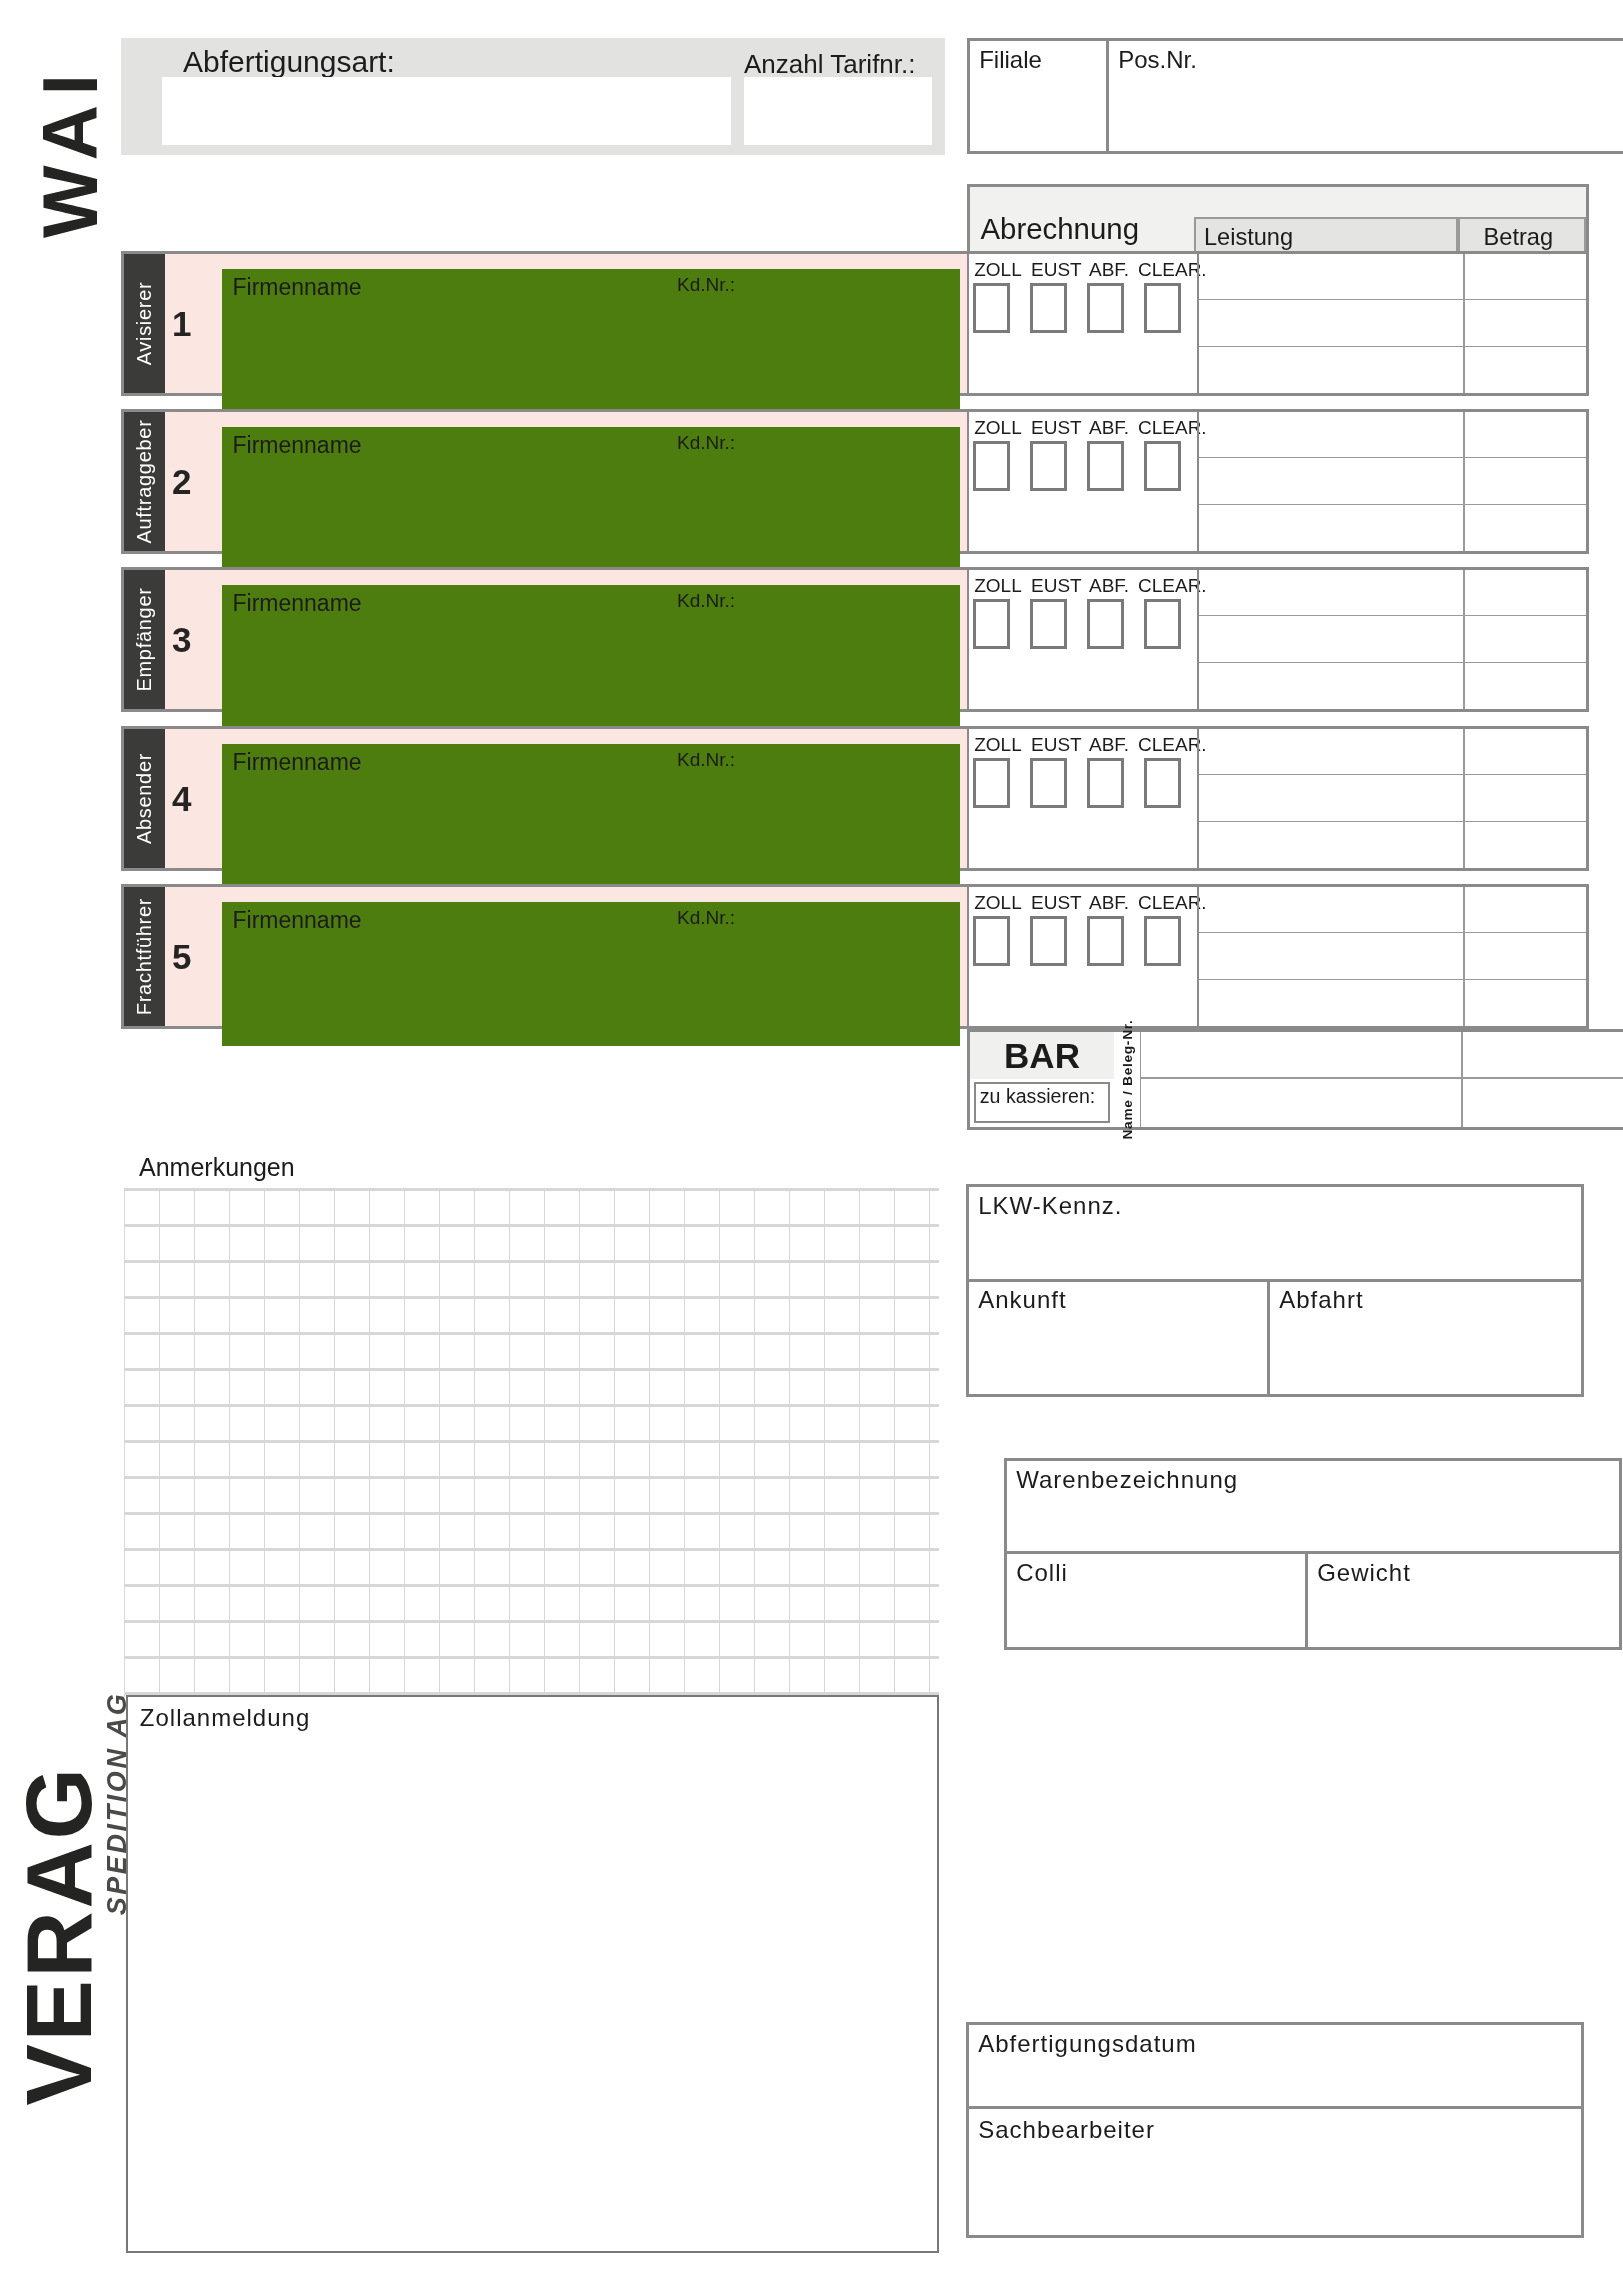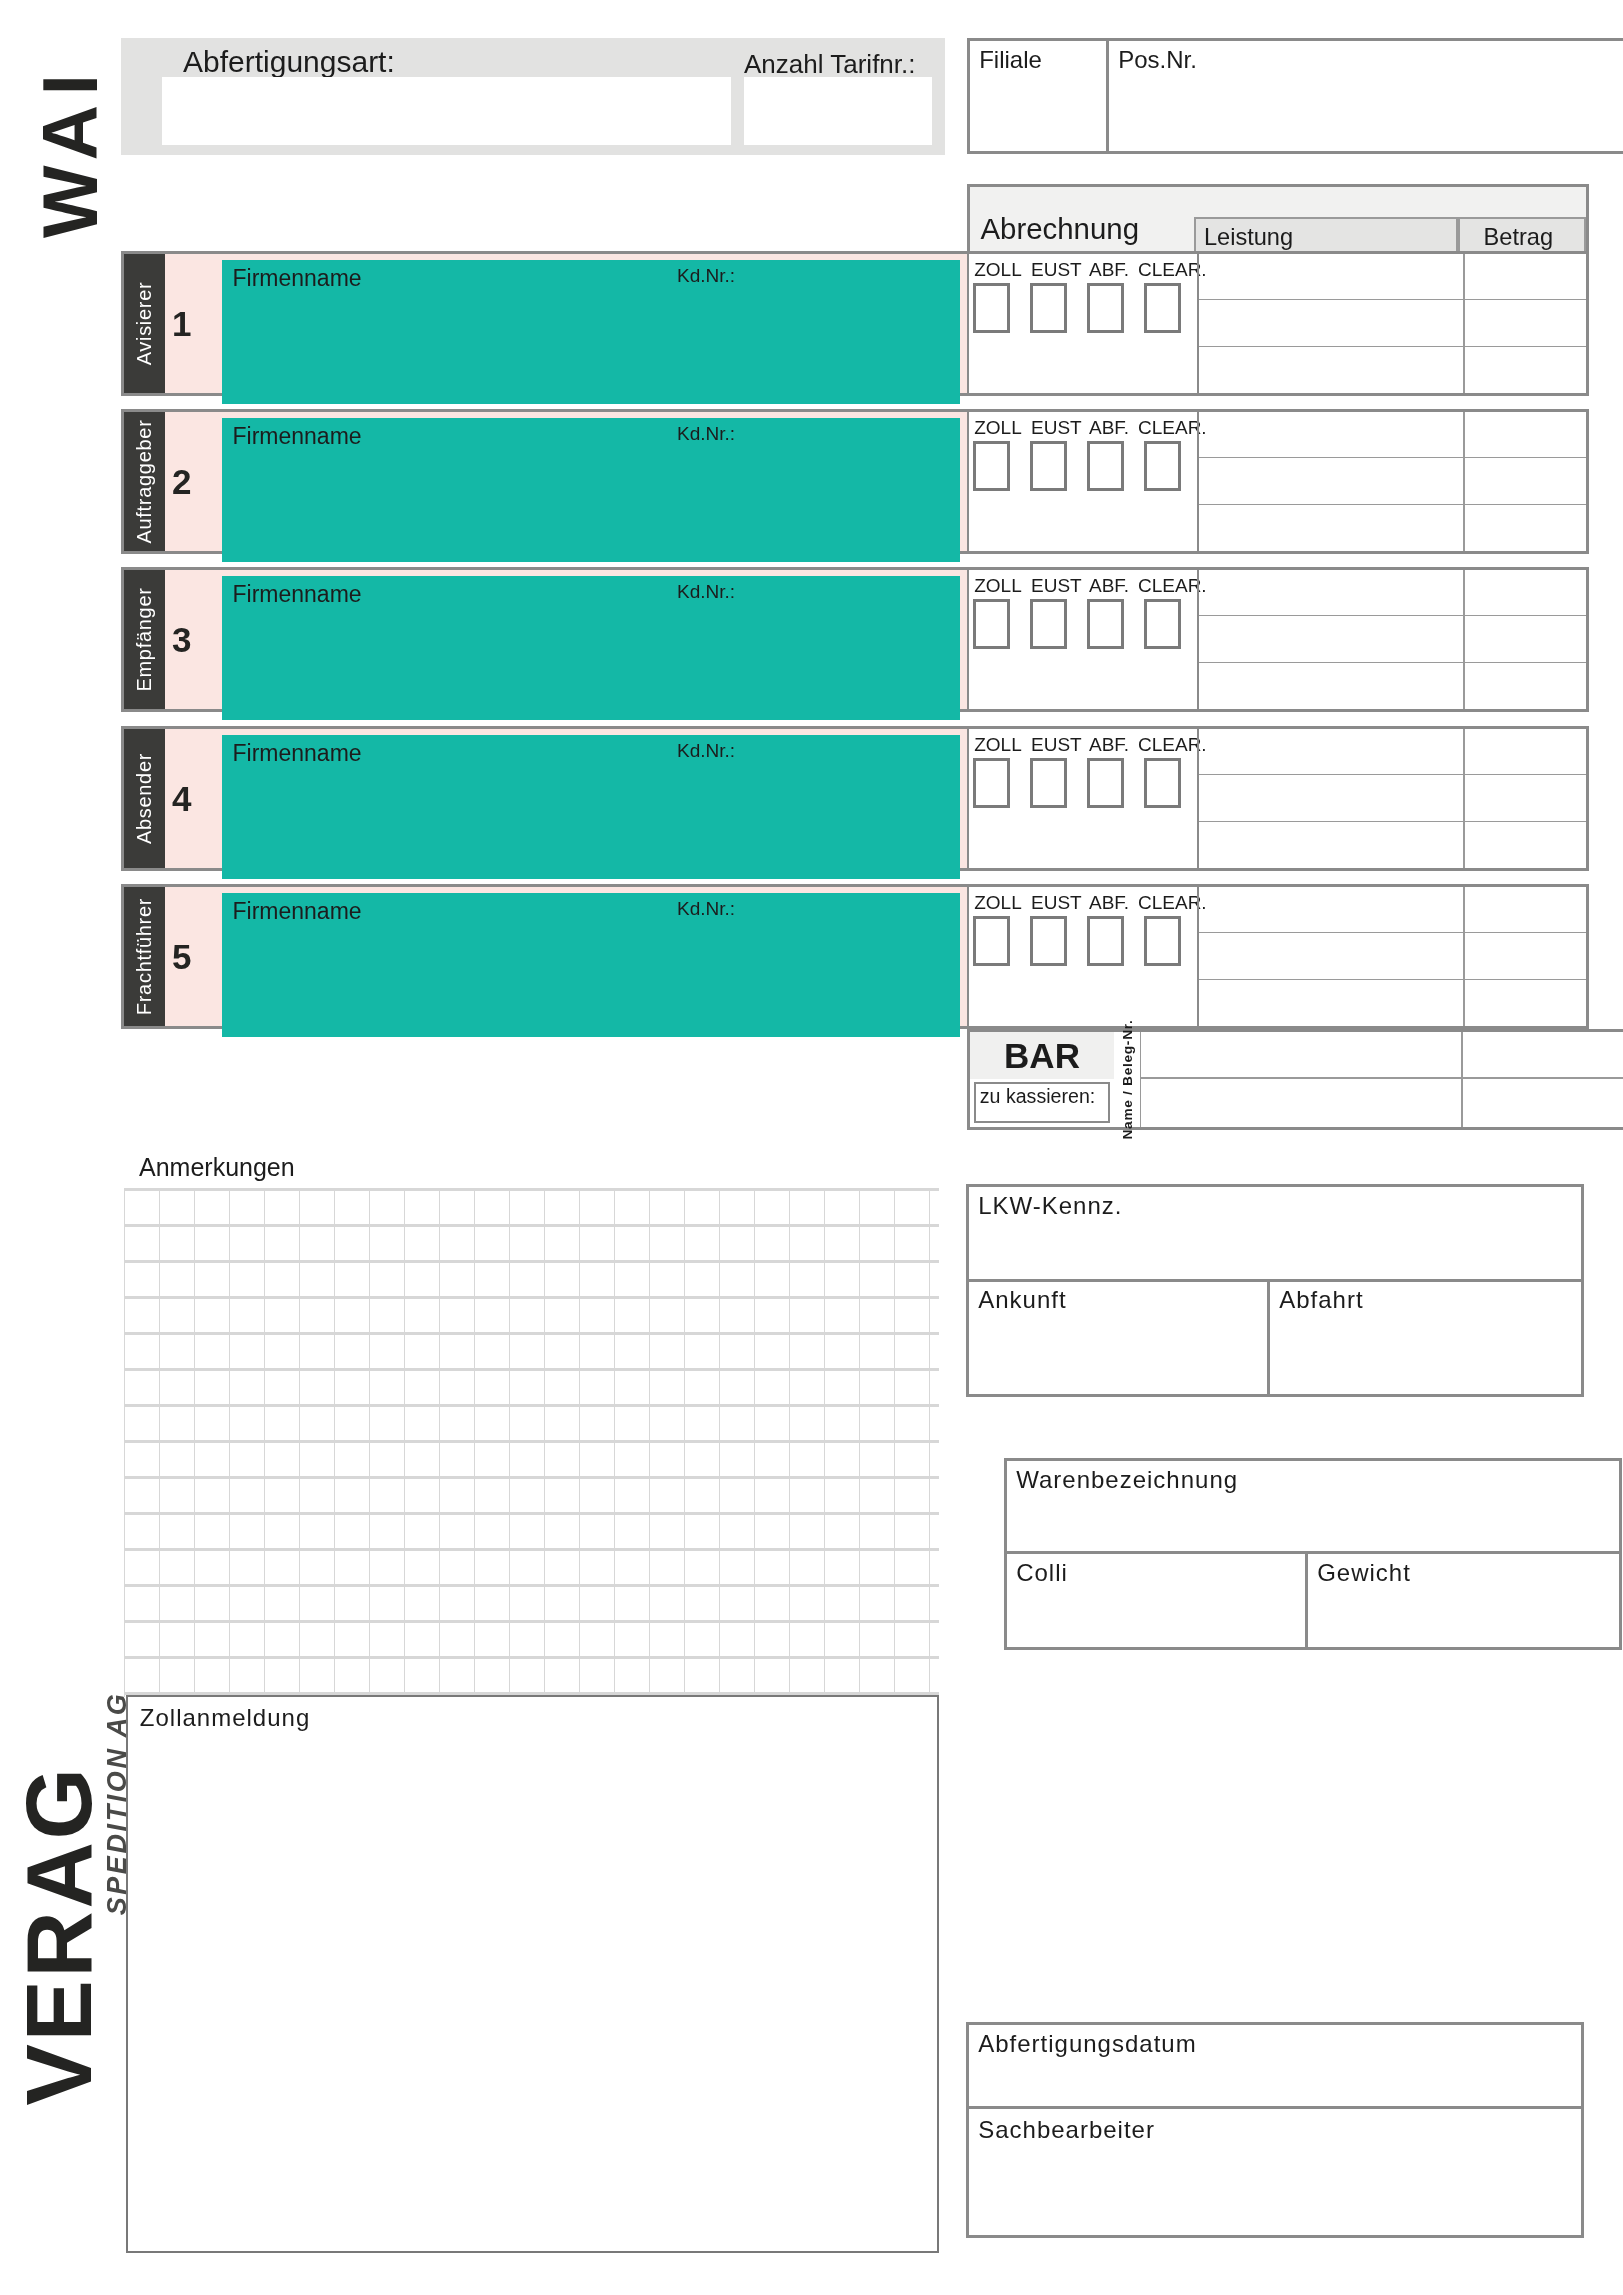--- a/index.html
+++ b/index.html
@@ -38,21 +38,21 @@
   .subhdr { position:absolute; bottom:0; height:34px; background:#e4e4e3; border:2px solid #9a9a9a; border-bottom:none; box-sizing:border-box; font-size:23.6px; padding:5.2px 0 0 7.9px; }
   .leistung-hdr { left:224px; width:264px; }
   .betrag-hdr  { left:488px; right:0; padding-left:23.6px; }
 
   
   .band { position:absolute; left:121px; width:1468px; height:145px; border:3.3px solid #8a8a8a; background:#ffffff; box-sizing:border-box; }
   .band .strip { position:absolute; left:0; top:0; bottom:0; width:41px; background:#3b3b39; display:flex; align-items:center; justify-content:center; }
   .band .strip .vtext { color:#ffffff; font-size:20px; letter-spacing:0.7px; }
   .band .pink { position:absolute; left:41px; top:0; bottom:0; width:802px; background:#fbe6e2; }
   .band .num { position:absolute; left:48px; top:0; bottom:0; width:43px; display:flex; align-items:center; font-size:35px; font-weight:bold; color:#242422; }
-  .band .company-box { position:absolute; left:98px; top:6px; width:738px; height:144px; background:#14b8a6; }
+  .band .company-box { position:absolute; left:98px; top:15px; width:738px; height:144px; background:#4d7c0f; }
   .band .firmlbl { left:10.5px; top:5.2px; font-size:23px; }
   .band .kdlbl { left:455px; top:5.2px; font-size:19px; }
   .band .right-section { position:absolute; left:843px; right:0; top:0; bottom:0; border-left:2px solid #8a8a8a; background:#fff; }
   .cb-zone { position:absolute; left:0; top:0; bottom:0; width:265px; }
   .cb-lbl { position:absolute; top:5.2px; font-size:19px; }
   .cb-lbl.c0 { left:5.2px; } .cb-lbl.c1 { left:62px; } .cb-lbl.c2 { left:120px; } .cb-lbl.c3 { left:169px; }
   .checkbox { position:absolute; top:29px; width:37px; height:50px; border:3.9px solid #7a7a7a; background:#fff; box-sizing:border-box; }
   .checkbox.b0 { left:3.9px; } .checkbox.b1 { left:61px; } .checkbox.b2 { left:118px; } .checkbox.b3 { left:175px; }
   .amounts { position:absolute; left:228px; right:0; top:0; bottom:0; border-left:2px solid #8a8a8a; }
   .amounts .hline { position:absolute; left:0; right:0; height:1.3px; background:#9a9a9a; }

